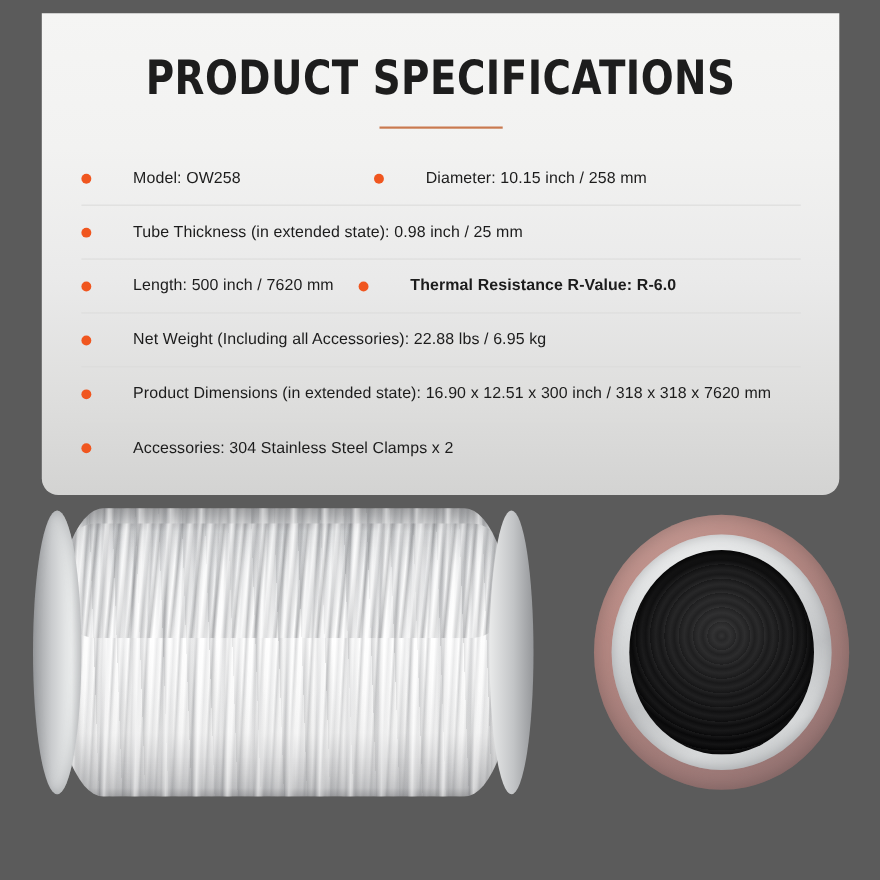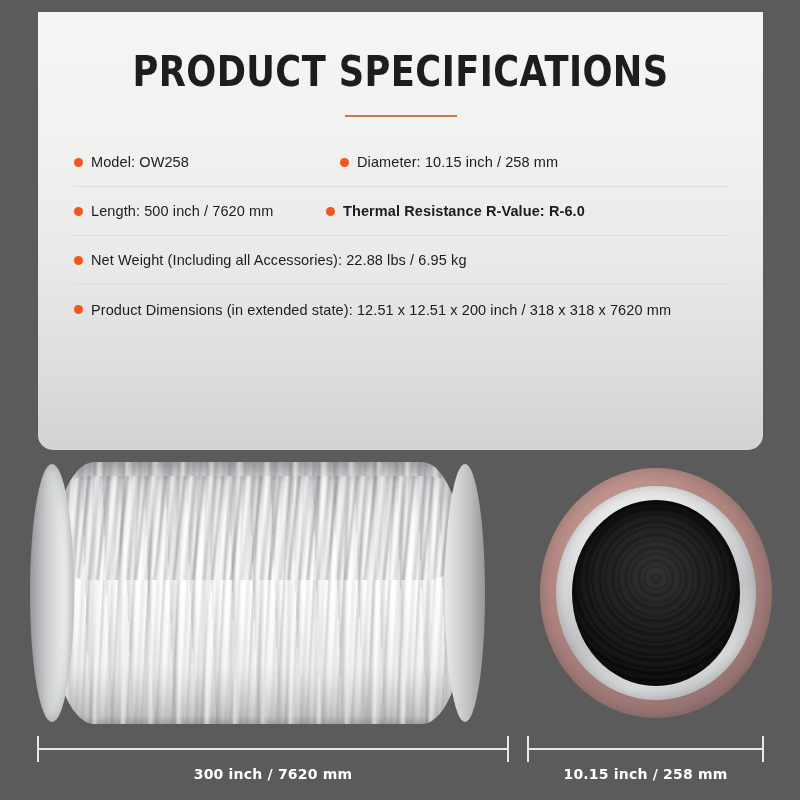--- a/index.html
+++ b/index.html
@@ -64,20 +64,21 @@
     display:flex;
     align-items:center;
     border-bottom:1px solid #dcdcdb;
   }
   .spec-row:last-child { border-bottom:none; }
 
   .spec-cell {
     display:flex;
     align-items:center;
     white-space:nowrap;
+    gap:30px;
   }
   .spec-cell.col2 { position:absolute;justify-content:center; }
   .r0 .col2 { left:266px; }
   .r2 .col2 { left:252px;font-weight:bold; }
 
   .bullet {
     width:9px; height:9px;
     border-radius:50%;
     background:#f0561f;
     flex:0 0 auto;
@@ -256,20 +257,26 @@
         <div class="spec-cell col1">
           <span class="bullet"></span>
           <span class="spec-text">Model: OW258</span>
         </div>
         <div class="spec-cell col2">
           <span class="bullet"></span>
           <span class="spec-text">Diameter: 10.15 inch / 258 mm</span>
         </div>
       </div>
 
+      <div class="spec-row r1">
+        <div class="spec-cell col1">
+          <span class="bullet"></span>
+          <span class="spec-text">Tube Thickness (in extended state): 0.98 inch / 25 mm</span>
+        </div>
+      </div>
 
       <div class="spec-row r2">
         <div class="spec-cell col1">
           <span class="bullet"></span>
           <span class="spec-text">Length: 500 inch / 7620 mm</span>
         </div>
         <div class="spec-cell col2">
           <span class="bullet"></span>
           <span class="spec-text">Thermal Resistance R-Value: R-6.0</span>
         </div>
@@ -278,24 +285,30 @@
       <div class="spec-row r3">
         <div class="spec-cell col1">
           <span class="bullet"></span>
           <span class="spec-text">Net Weight (Including all Accessories): 22.88 lbs / 6.95 kg</span>
         </div>
       </div>
 
       <div class="spec-row r4">
         <div class="spec-cell col1">
           <span class="bullet"></span>
-          <span class="spec-text">Product Dimensions (in extended state): 12.51  x 12.51  x 200 inch  / 318 x 318 x 7620 mm</span>
-        </div>
-      </div>
-
+          <span class="spec-text">Product Dimensions (in extended state): 16.90  x 12.51  x 300 inch  / 318 x 318 x 7620 mm</span>
+        </div>
+      </div>
+
+      <div class="spec-row r5">
+        <div class="spec-cell col1">
+          <span class="bullet"></span>
+          <span class="spec-text">Accessories: 304 Stainless Steel Clamps x 2</span>
+        </div>
+      </div>
 
     </div>
   </div>
 
   <div id="photo-zone">
 
     <div id="duct-cylinder">
       <div id="cyl-body"></div>
       <div id="cyl-ribs"></div>
       <div id="cyl-foil-band"></div>
@@ -304,31 +317,14 @@
     </div>
 
     <div id="duct-endview">
       <div class="ring" id="ring-outer"></div>
       <div class="ring" id="ring-foil"></div>
       <div class="ring" id="ring-bore"></div>
     </div>
 
   </div>
 
-  <div id="dimensions">
-
-    <div class="dim-group" id="dim-length">
-      <div class="dim-tick left"></div>
-      <div class="dim-line"></div>
-      <div class="dim-tick right"></div>
-      <div class="dim-label">300 inch / 7620 mm</div>
-    </div>
-
-    <div class="dim-group" id="dim-diameter">
-      <div class="dim-tick left"></div>
-      <div class="dim-line"></div>
-      <div class="dim-tick right"></div>
-      <div class="dim-label">10.15 inch / 258 mm</div>
-    </div>
-
-  </div>
 
 </div>
 
 </body></html>

